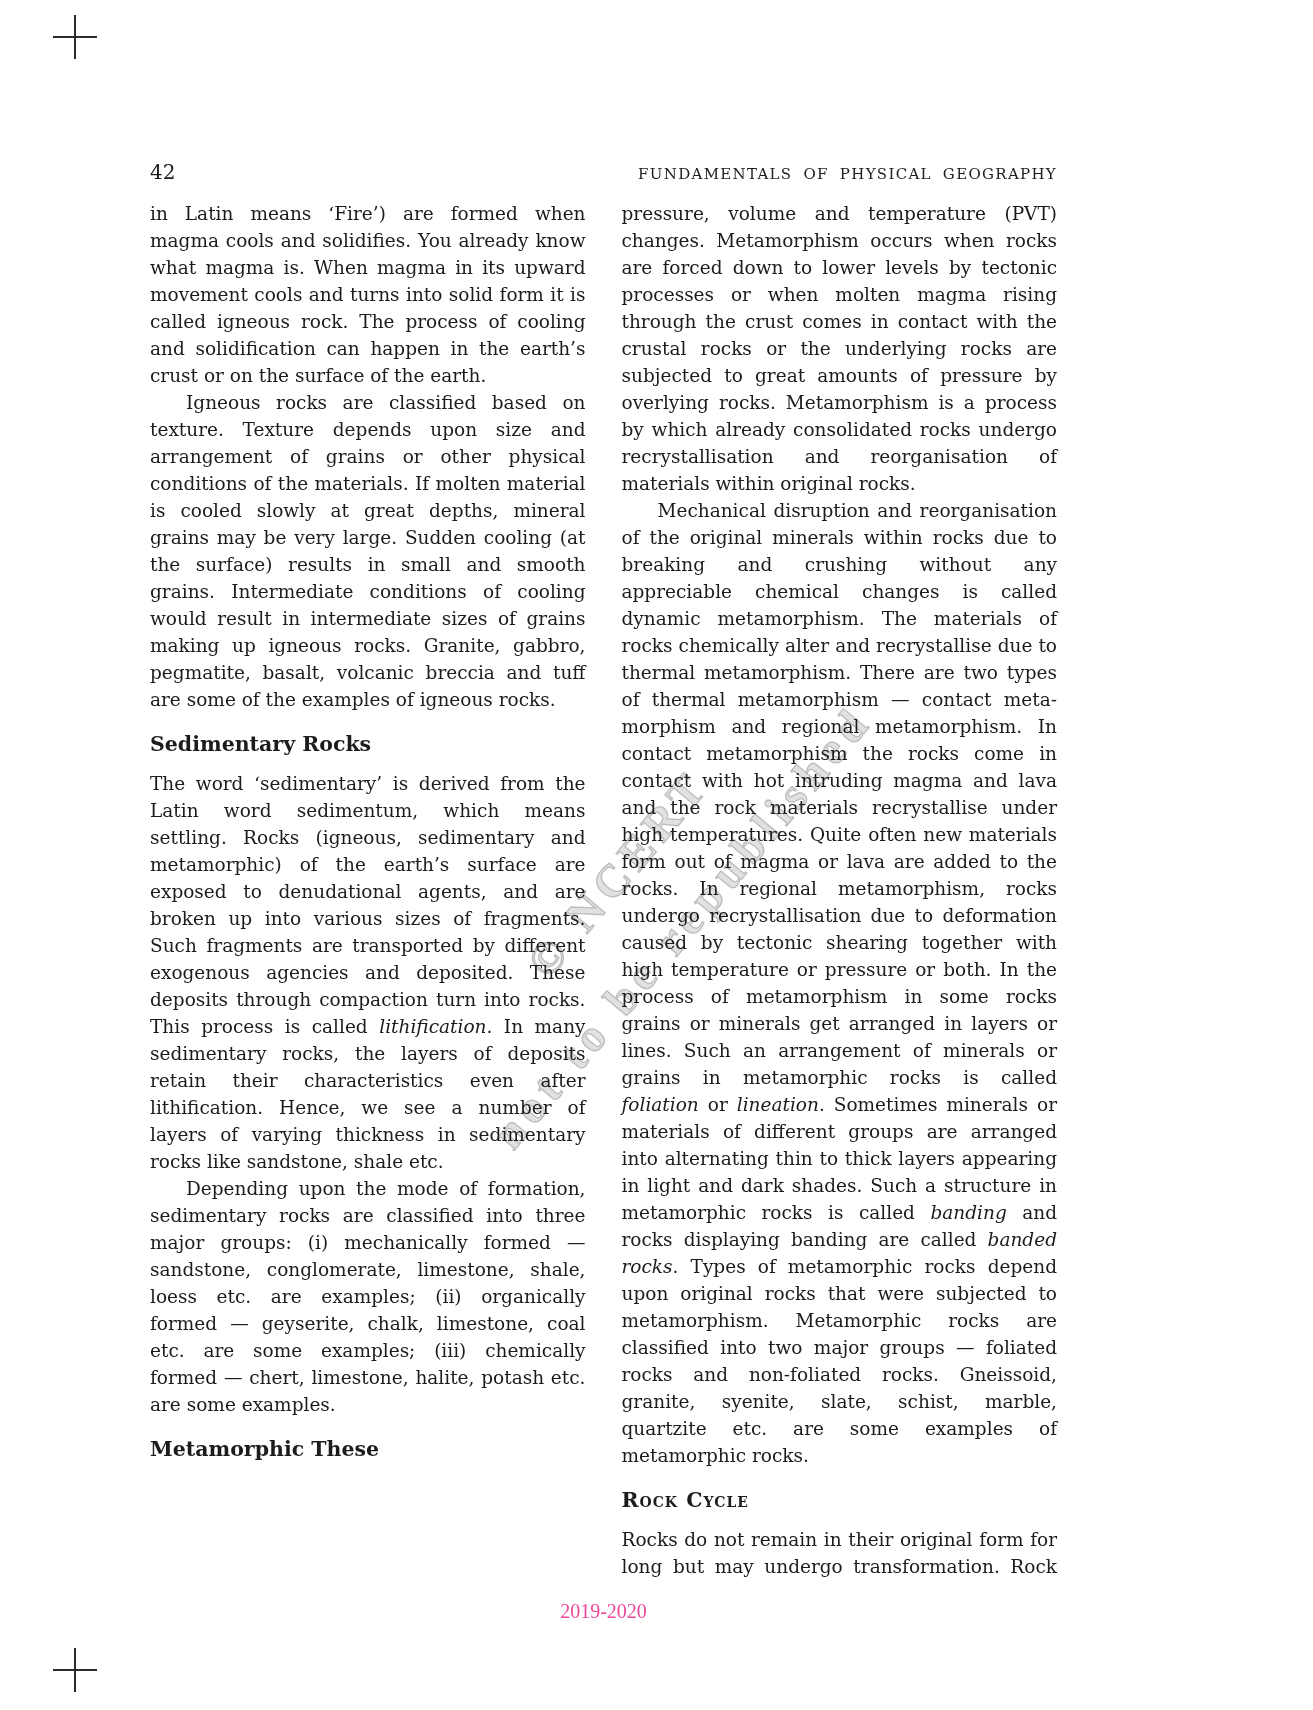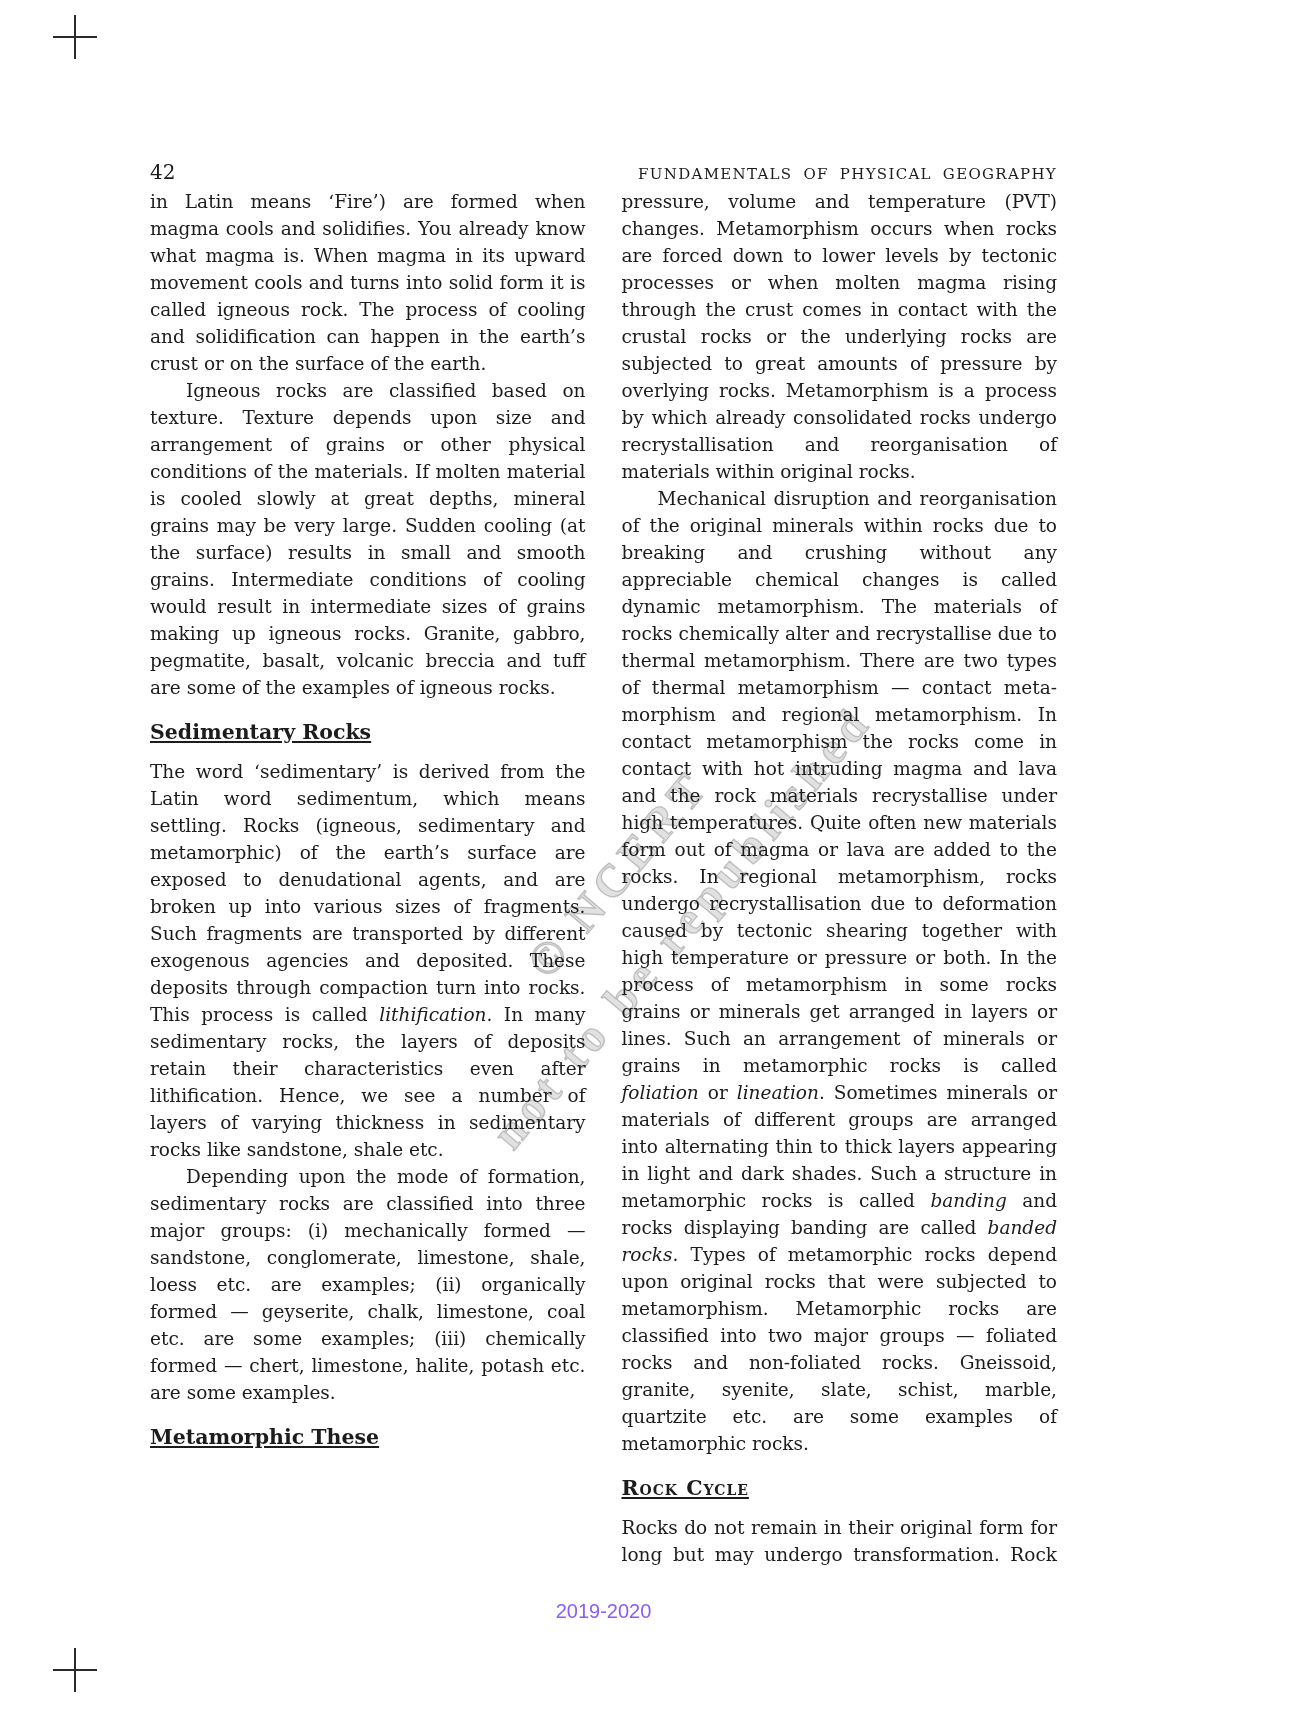--- a/index.html
+++ b/index.html
@@ -32,34 +32,34 @@
   }
   .watermark span {
     font-family:"Liberation Serif", serif; font-weight:bold; font-size:46px;
     letter-spacing:7px; white-space:nowrap;
     color:rgba(175,175,175,0.38);
     -webkit-text-stroke:1.3px rgba(150,150,150,0.55);
   }
 
   
   .columns {
-    position:absolute; left:150px; top:188px; width:907px;
+    position:absolute; left:150px; top:200px; width:907px;
     display:flex; gap:36px; z-index:2;
   }
   .col { width:435.5px; text-align:justify; font-size:18.5px; line-height:27px; }
   .col p { margin:0; }
   .col p.indent { text-indent:36px; }
   .col p.justify-last { text-align-last:justify; }
-  .col h2 { font-size:20.5px; font-weight:bold; margin:18px 0 12px 0; text-align:left;text-decoration:underline; }
+  .col h2 { font-size:20.5px; font-weight:bold; margin:18px 0 12px 0; text-align:left; }
   .col h2.smallcaps { font-variant:small-caps; letter-spacing:1px; }
 
   
   .footer {
     position:absolute; left:150px; top:1600px; width:907px; text-align:center;
-    font-family:Liberation Sans, sans-serif; font-size:20px; color:#8b5cf6; z-index:2;
+    font-family:Liberation Serif, serif; font-size:20px; color:#ec4899; z-index:2;
   }
 </style>
 </head>
 <body>
 
 <div class="page">
 
   <div class="crop crop-tl">
     <span class="h"></span>
     <span class="v"></span>

